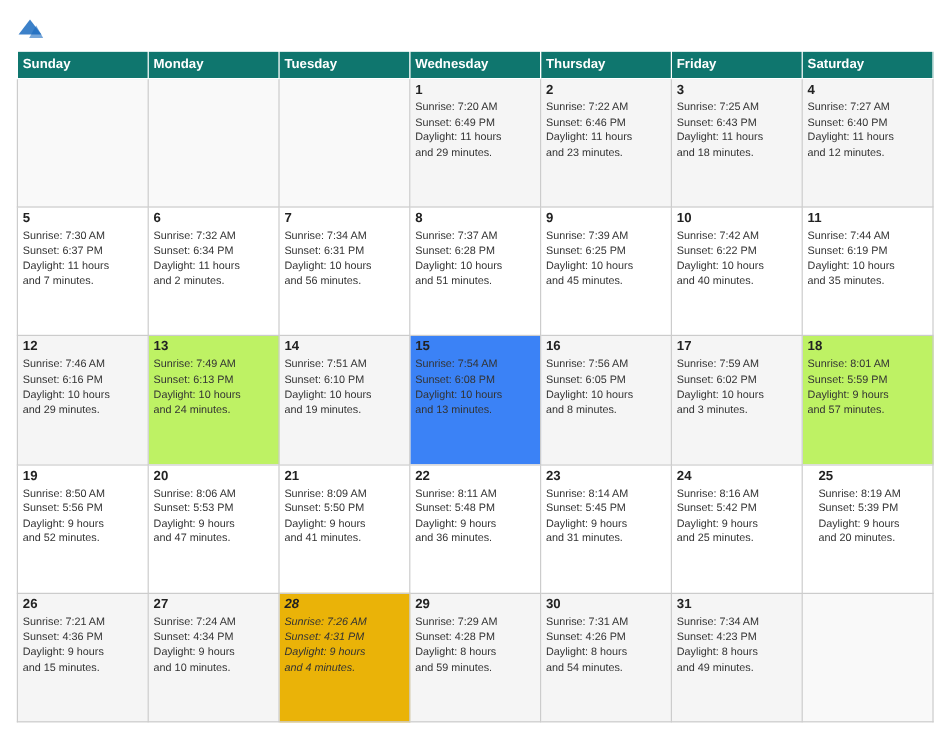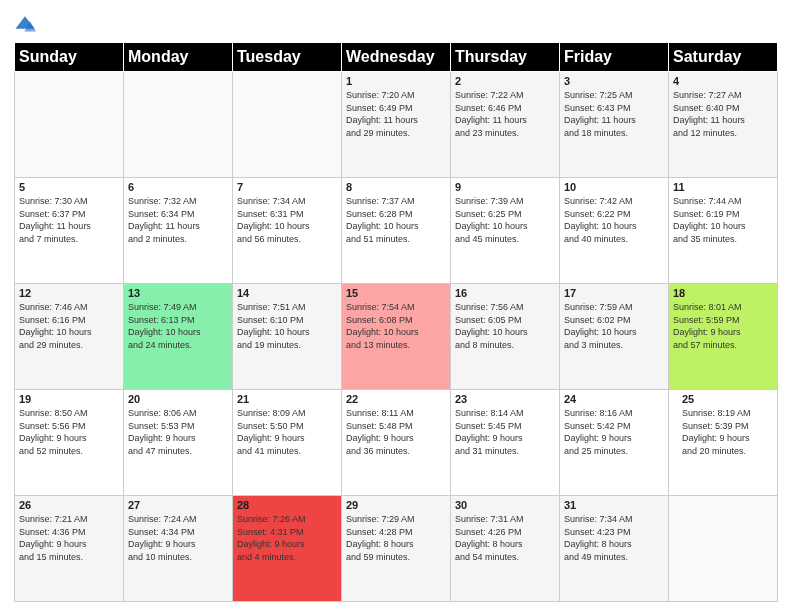--- a/index.html
+++ b/index.html
@@ -53,23 +53,23 @@
       font-size: 13px;
       color: #444;
     }
     .calendar {
       width: 100%;
       border-collapse: collapse;
       flex: 1;
       table-layout: fixed;
     }
     .calendar thead tr th {
-      background-color: #000000;
+      background-color: #0f766e;
       color: #fff;
-      font-size: 16px;
+      font-size: 11px;
       font-weight: bold;
       padding: 5px 4px;
       text-align: left;
       border: 1px solid #fff;
     }
     .calendar tbody tr td {
       border: 1px solid #ccc;
       vertical-align: top;
       padding: 3px 4px;
       font-size: 9.5px;
@@ -219,35 +219,35 @@
           </td>
         </tr>
         <tr>
           <td style="background: rgb(245, 245, 245);">
             <span class="day-num">12</span>
             <div class="cell-info" style="white-space: pre-line;">Sunrise: 7:46 AM
 Sunset: 6:16 PM
 Daylight: 10 hours
 and 29 minutes.</div>
           </td>
-          <td style="background: #86efac;">
+          <td style="background: #bef264;">
             <span class="day-num">13</span>
             <div class="cell-info" style="white-space: pre-line;">Sunrise: 7:49 AM
 Sunset: 6:13 PM
 Daylight: 10 hours
 and 24 minutes.</div>
           </td>
           <td style="background: rgb(245, 245, 245); margin-left: 40px;">
             <span class="day-num">14</span>
             <div class="cell-info" style="white-space: pre-line;">Sunrise: 7:51 AM
 Sunset: 6:10 PM
 Daylight: 10 hours
 and 19 minutes.</div>
           </td>
-          <td style="background: #fca5a5;">
+          <td style="background: #3b82f6;">
             <span class="day-num">15</span>
             <div class="cell-info" style="white-space: pre-line;">Sunrise: 7:54 AM
 Sunset: 6:08 PM
 Daylight: 10 hours
 and 13 minutes.</div>
           </td>
           <td style="background: rgb(245, 245, 245);">
             <span class="day-num">16</span>
             <div class="cell-info" style="white-space: pre-line;">Sunrise: 7:56 AM
 Sunset: 6:05 PM
@@ -328,21 +328,21 @@
 Daylight: 9 hours
 and 15 minutes.</div>
           </td>
           <td style="background: rgb(245, 245, 245);">
             <span class="day-num">27</span>
             <div class="cell-info" style="white-space: pre-line;">Sunrise: 7:24 AM
 Sunset: 4:34 PM
 Daylight: 9 hours
 and 10 minutes.</div>
           </td>
-          <td style="background: #ef4444;">
+          <td style="background: #eab308; font-style: italic;">
             <span class="day-num">28</span>
             <div class="cell-info" style="white-space: pre-line;">Sunrise: 7:26 AM
 Sunset: 4:31 PM
 Daylight: 9 hours
 and 4 minutes.</div>
           </td>
           <td style="background: rgb(245, 245, 245);">
             <span class="day-num">29</span>
             <div class="cell-info" style="white-space: pre-line;">Sunrise: 7:29 AM
 Sunset: 4:28 PM

